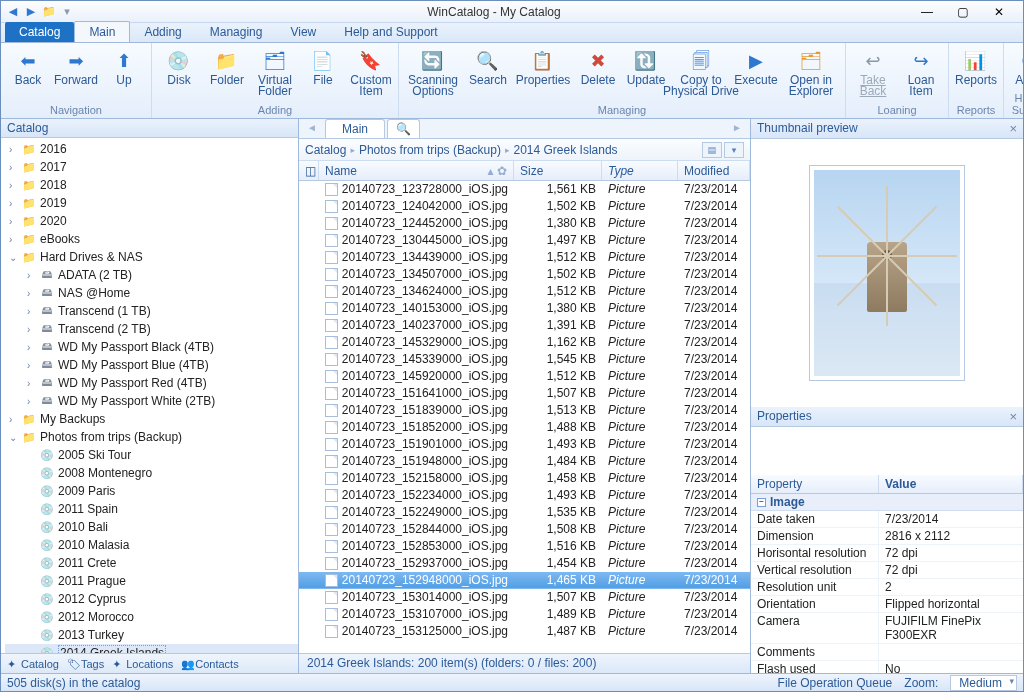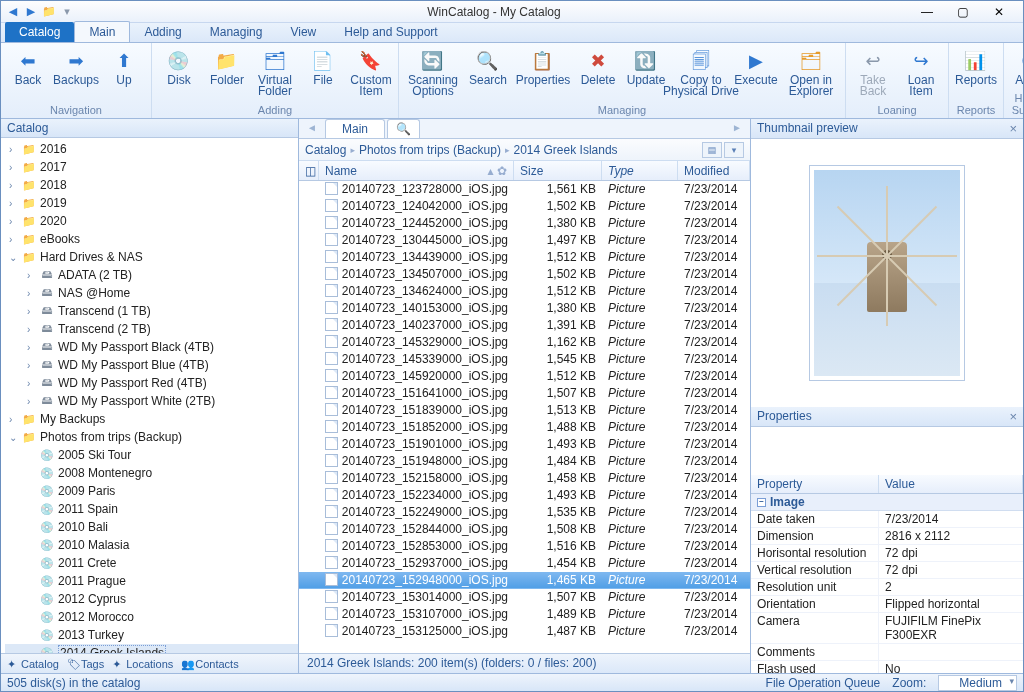--- a/index.html
+++ b/index.html
@@ -56,21 +56,21 @@
 .breadcrumb { height: 22px; background: linear-gradient(#fbfcfe,#eef4fb); border-bottom:1px solid #cdddf1; display:flex; align-items:center; padding:0 6px; color:#2c5a97; gap:4px; }
 .breadcrumb .sep { color:#97add0; font-size:9px; }
 .breadcrumb .viewbtns { margin-left:auto; display:flex; gap:2px; }
 .viewbtn { width:20px; height:16px; border:1px solid #b6c9e3; background:#eef4fb; display:inline-flex; align-items:center; justify-content:center; font-size:9px; color:#5a7fb6;}
 .listhdr { height: 20px; background: linear-gradient(#f8fbff,#e6eefb); border-bottom:1px solid #b6c9e3; display:flex; }
 .colh { border-right:1px solid #cdddf1; padding:2px 6px; color:#2c5a97; display:flex; align-items:center; position:relative;}
 .filelist { flex:1; overflow:auto; background:#fff; }
 .frow { display:flex; height:17px; align-items:center; color:#222; border-bottom:1px solid transparent; }
 .frow.selected { background: linear-gradient(#7fb8f0,#519fe6); color:#fff; }
 .fcell { padding:0 6px; overflow:hidden; white-space:nowrap; }
-.fcell.name { display:flex; gap:4px; }
+.fcell.name { display:flex; align-items:center; gap:4px; }
 .fcell.name .fico { width:13px; height:13px; background:#fff; border:1px solid #a8bdd9; display:inline-block; position:relative;}
 .fcell.name .fico::after{content:""; position:absolute; right:0; top:0; border-top:4px solid #dce8f7; border-left:4px solid transparent;}
 .centerstatus { height:20px; background: linear-gradient(#eef4fc,#dbe8f9); border-top:1px solid #b6c9e3; padding:2px 8px; color:#2c5a97; }
 
 .rightpanel { width: 272px; display:flex; flex-direction:column; }
 .thumbarea { flex:0 0 268px; background:#fff; display:flex; align-items:center; justify-content:center; }
 .thumbframe { border:1px solid #b6c9e3; padding:4px; background:#fff; }
 .thumb-img { width:146px; height:206px; background: linear-gradient(#b7d5f1 0%, #d5e7f8 55%, #c9ddf1 55%, #dbe8f4 100%); position:relative; }
 .windmill { position:absolute; left:50%; top:52%; transform:translate(-50%,-50%); }
 .tower { width:40px; height:70px; background:linear-gradient(#b8a489,#8e7a5f); margin:0 auto; border-radius:4px 4px 2px 2px; }
@@ -82,21 +82,21 @@
 .phdr div { padding:2px 6px; color:#2c5a97; border-right:1px solid #cdddf1; }
 .pgroup { background:#e8effb; color:#2c5a97; font-weight:bold; padding:1px 6px; border-bottom:1px solid #d0ddf0; display:flex; align-items:center; gap:4px;}
 .pgroup .minus { width:9px; height:9px; border:1px solid #7a9ed6; background:#fff; display:inline-flex; align-items:center; justify-content:center; font-size:8px; line-height:8px; color:#2c5a97;}
 .prow { display:flex; border-bottom:1px solid #eef2fa; }
 .prow div { padding:1px 6px; }
 .prow .pk { width:128px; color:#222; border-right:1px solid #eef2fa; }
 .prow .pv { flex:1; color:#222; }
 
 .statusbar { height: 18px; background: linear-gradient(#eef4fc,#d8e6f8); border-top:1px solid #9fb9dd; display:flex; align-items:center; padding:0 6px; color:#2c5a97; font-size:11px; gap:12px;}
 .statusbar .spacer { flex:1; }
-.zoomsel { border:1px solid #b6c9e3; background:#fff; padding:0 14px 0 20px; position:relative; }
+.zoomsel { border:1px solid #b6c9e3; background:#fff; padding:0 14px 0 8px; position:relative; }
 .zoomsel::after { content:"▾"; position:absolute; right:2px; top:0; font-size:9px; color:#6b86ad;}
 
 
 .c-ico{width:20px;} .c-name{flex:1;} .c-size{width:88px; text-align:right;} .c-type{width:76px;font-style:italic;} .c-mod{width:72px;}
 
 
 .ic-blue{color:#2f78d0;} .ic-green{color:#52a23d;} .ic-orange{color:#e69b2b;} .ic-red{color:#cf4a3d;} .ic-gray{color:#8a98ab;}
 </style>
 </head>
 <body>
@@ -127,21 +127,21 @@
 
 <div class="ribbon">
   <div class="rgroup">
     <div class="buttons">
       <div class="rbutton">
           <span class="ico ic-blue">⬅</span>
           <span>Back</span>
         </div>
       <div class="rbutton">
           <span class="ico ic-blue">➡</span>
-          <span>Backups</span>
+          <span>Forward</span>
         </div>
       <div class="rbutton">
           <span class="ico ic-blue">⬆</span>
           <span>Up</span>
         </div>
     </div>
     <div class="grouplabel">Navigation</div>
   </div>
   <div class="rgroup">
     <div class="buttons">
@@ -207,21 +207,21 @@
           <span style="white-space:pre;">Open in
 Explorer</span>
         </div>
     </div>
     <div class="grouplabel">Managing</div>
   </div>
   <div class="rgroup">
     <div class="buttons">
       <div class="rbutton disabled">
           <span class="ico ic-gray">↩</span>
-          <span style="white-space:pre;">Take
+          <span style="white-space:pre;text-decoration:underline;">Take
 Back</span>
         </div>
       <div class="rbutton">
           <span class="ico ic-blue">↪</span>
           <span style="white-space:pre;">Loan
 Item</span>
         </div>
     </div>
     <div class="grouplabel">Loaning</div>
   </div>
@@ -662,21 +662,21 @@
       </div>
     </div>
     <div class="panelhdr">
         <span>Properties</span>
         <span class="x">×</span>
       </div>
     <div class="proplist">
       <div class="propgrid">
         <div class="phdr">
           <div style="width:128px;">Property</div>
-          <div style="flex:1;">Value</div>
+          <div style="flex:1;font-weight:bold;">Value</div>
         </div>
         <div class="pgroup">
             <span class="minus">−</span>
             <span>Image</span>
           </div>
         <div id="proprows">
             <div class="prow">
               <div class="pk">Date taken</div>
               <div class="pv">7/23/2014</div>
             </div>

